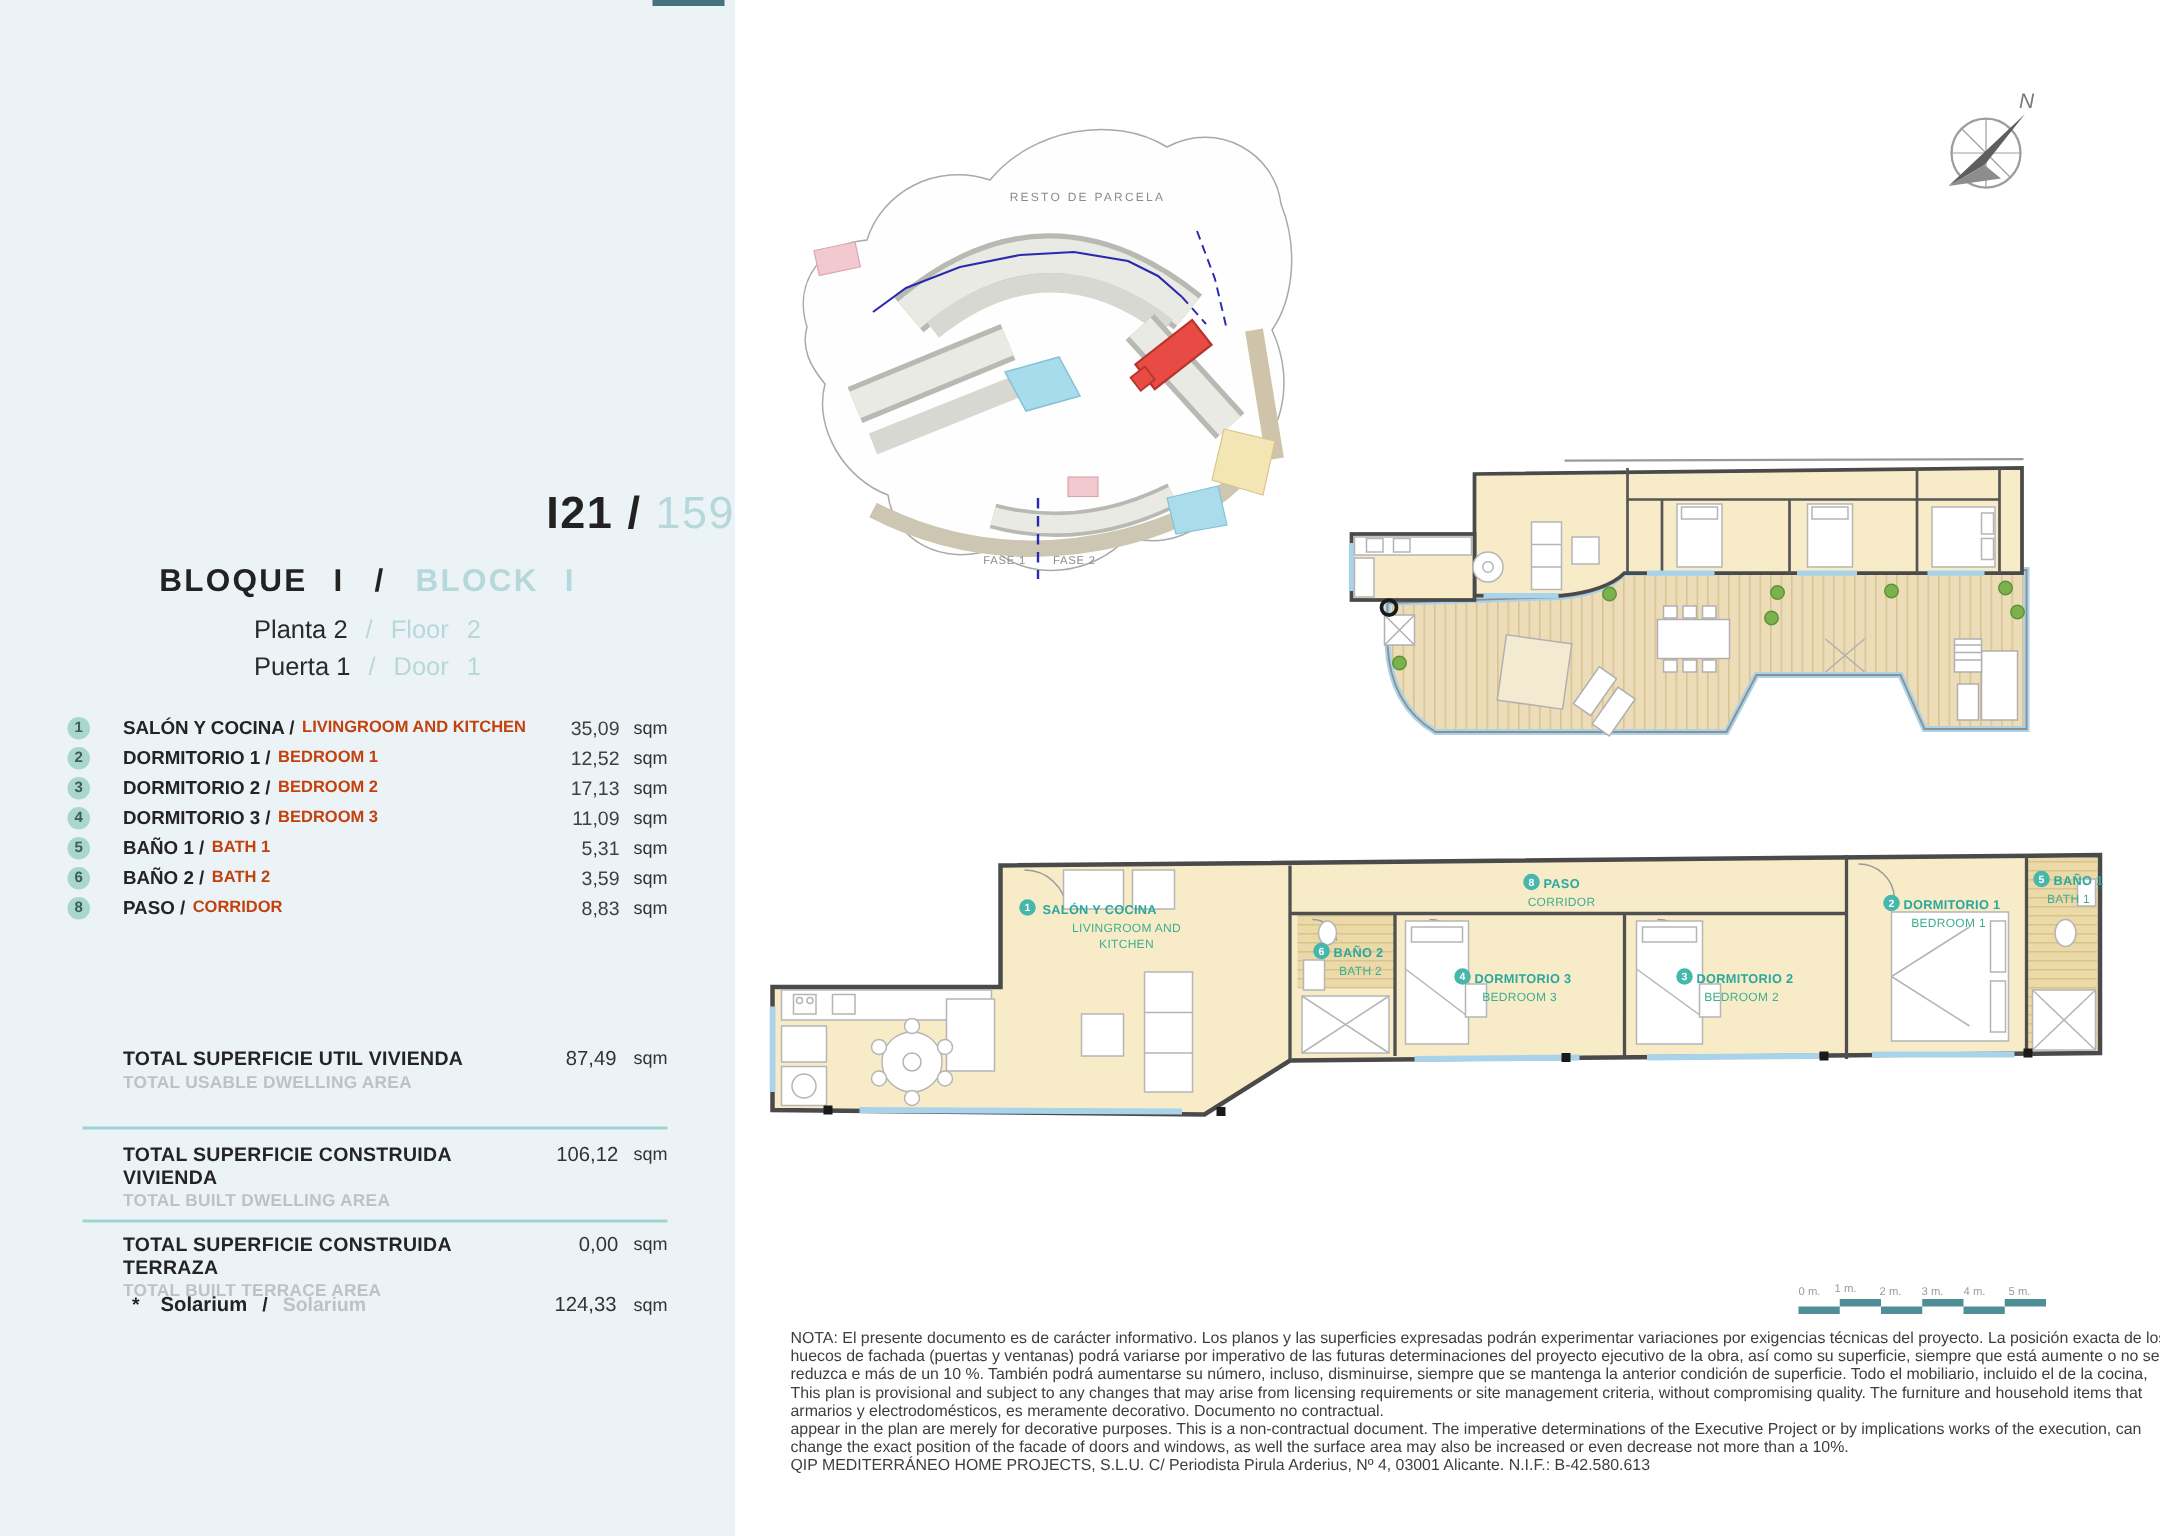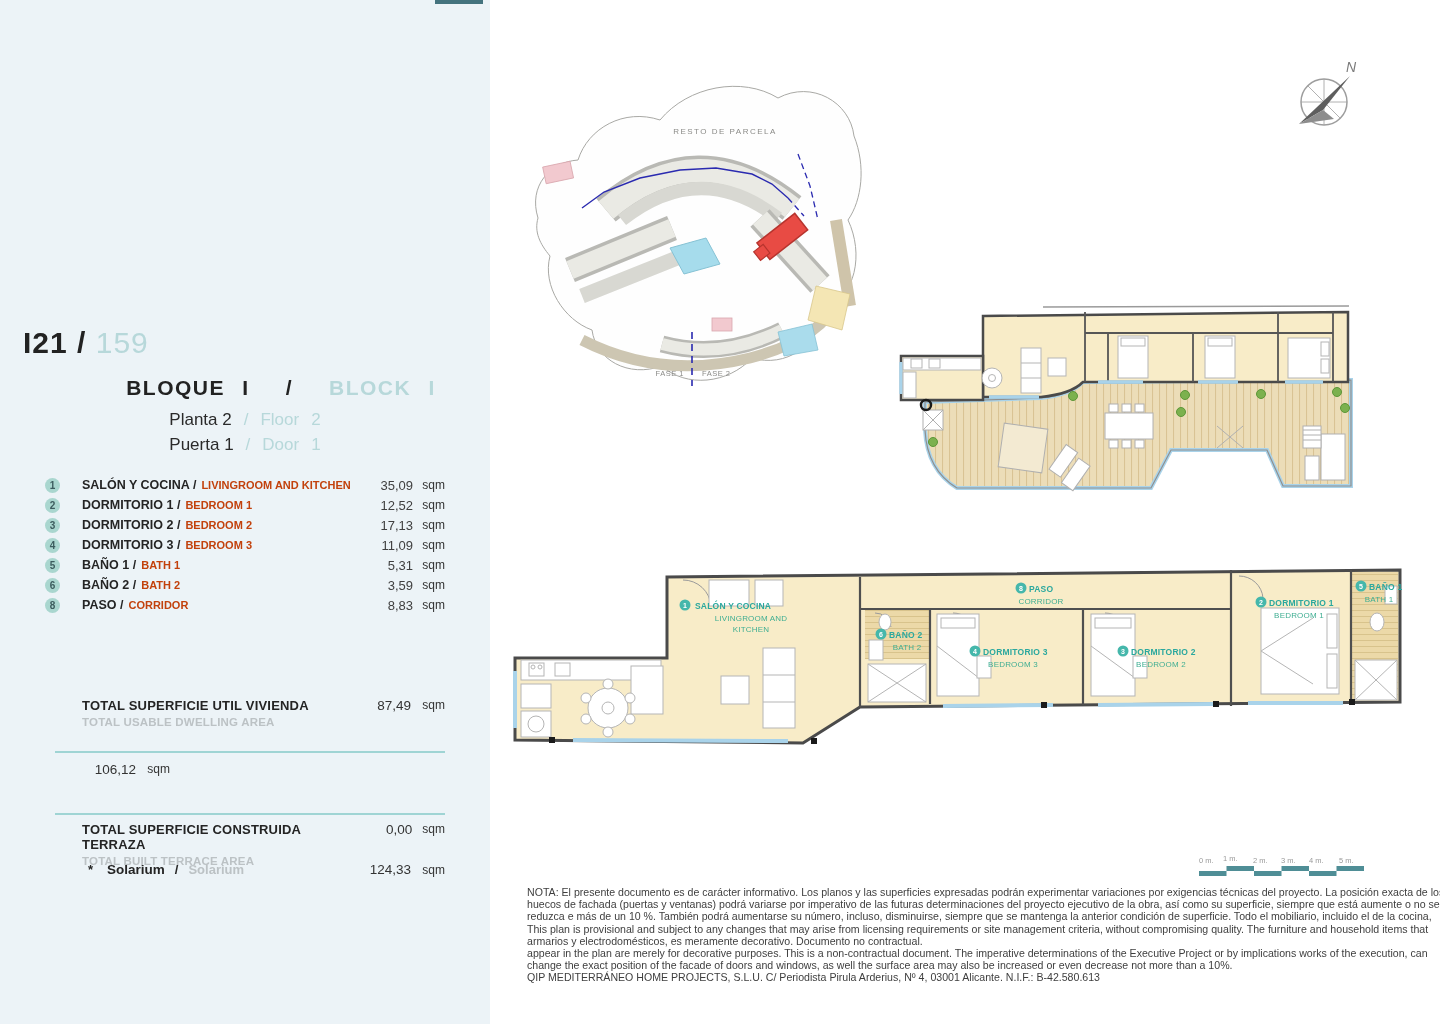--- a/index.html
+++ b/index.html
@@ -1,25 +1,25 @@
 <!DOCTYPE html>
 <html><head>
 <meta charset="utf-8">
 <style>
   html,body{margin:0;padding:0;background:#fff;}
   .page{position:relative;width:1440px;height:1024px;overflow:hidden;
         font-family:"Liberation Sans",sans-serif;background:#ffffff;}
   
   .panel{position:absolute;left:0;top:0;width:490px;height:1024px;background:#ecf3f7;}
   .top-tick{position:absolute;left:435px;top:0;width:48px;height:4px;background:#44737e;}
-  .unit-title{position:absolute;left:0;top:326px;width:100%;text-align:left;
-              font-size:30px;font-weight:bold;color:#222;letter-spacing:1px;margin-left:23px;}
+  .unit-title{position:absolute;left:0;top:326px;width:100%;text-align:right;
+              font-size:30px;font-weight:bold;color:#222;letter-spacing:1px;}
   .unit-title .lt{color:#b7d8da;font-weight:normal;}
-  .block-line{position:absolute;left:0;top:376px;width:100%;display:flex;justify-content:center;gap:36px;
-              font-size:21px;font-weight:bold;color:#222;letter-spacing:1.5px;word-spacing:10px;padding-left:36px;}
+  .block-line{position:absolute;left:0;top:376px;width:100%;display:flex;justify-content:center;gap:20px;
+              font-size:21px;font-weight:bold;color:#222;letter-spacing:1.5px;word-spacing:10px;}
   .block-line .lt{color:#b7d8da;}
   .sub-line{position:absolute;left:0;width:100%;display:flex;justify-content:center;gap:12px;
             font-size:17px;color:#2a2a2a;}
   .sub-line .lt{color:#b7d8da;word-spacing:14px;}
   .rooms{position:absolute;left:0;top:475px;width:490px;}
   .room-row{position:relative;display:flex;align-items:center;height:20px;padding:0 45px 0 45px;}
   .badge{flex:0 0 15px;width:15px;height:15px;border-radius:50%;background:#a9d6cf;color:#3c5c5e;
          font-size:10px;font-weight:bold;display:flex;align-items:center;justify-content:center;}
   .room-es{margin-left:22px;font-weight:bold;font-size:12.5px;color:#242424;white-space:nowrap;}
   .room-en{margin-left:5px;font-weight:bold;font-size:11px;color:#c2410c;white-space:nowrap;}
@@ -146,20 +146,24 @@
       <div class="tb-text">
         <div class="tb-es">TOTAL SUPERFICIE UTIL VIVIENDA</div>
         <div class="tb-en">TOTAL USABLE DWELLING AREA</div>
       </div>
       <span class="tb-value">87,49</span>
       <span class="tb-unit">sqm</span>
     </div>
     <div class="divider" style="top:751px;"></div>
 
     <div class="total-block" style="top:762px;">
+      <div class="tb-text">
+        <div class="tb-es">TOTAL SUPERFICIE CONSTRUIDA VIVIENDA</div>
+        <div class="tb-en">TOTAL BUILT DWELLING AREA</div>
+      </div>
       <span class="tb-value">106,12</span>
       <span class="tb-unit">sqm</span>
     </div>
     <div class="divider" style="top:813px;"></div>
 
     <div class="total-block" style="top:822px;">
       <div class="tb-text">
         <div class="tb-es">TOTAL SUPERFICIE CONSTRUIDA TERRAZA</div>
         <div class="tb-en">TOTAL BUILT TERRACE AREA</div>
       </div>

